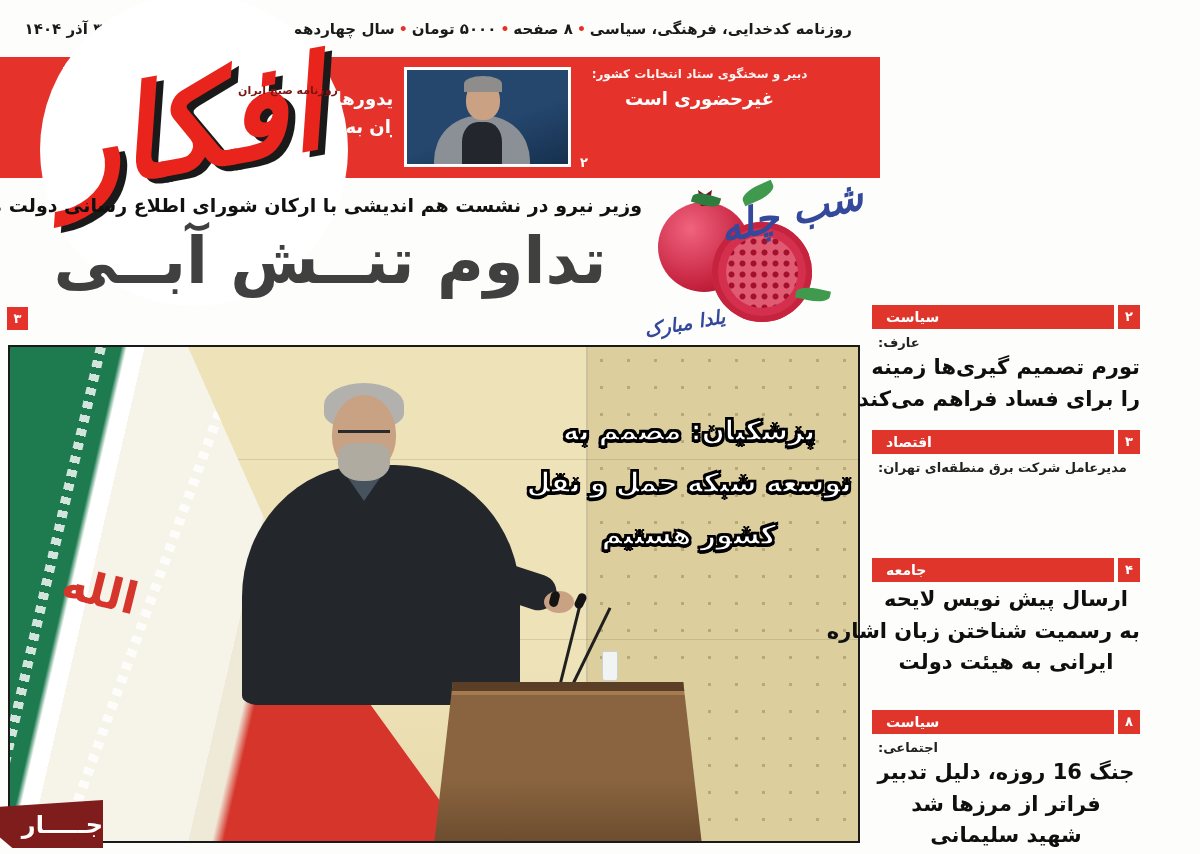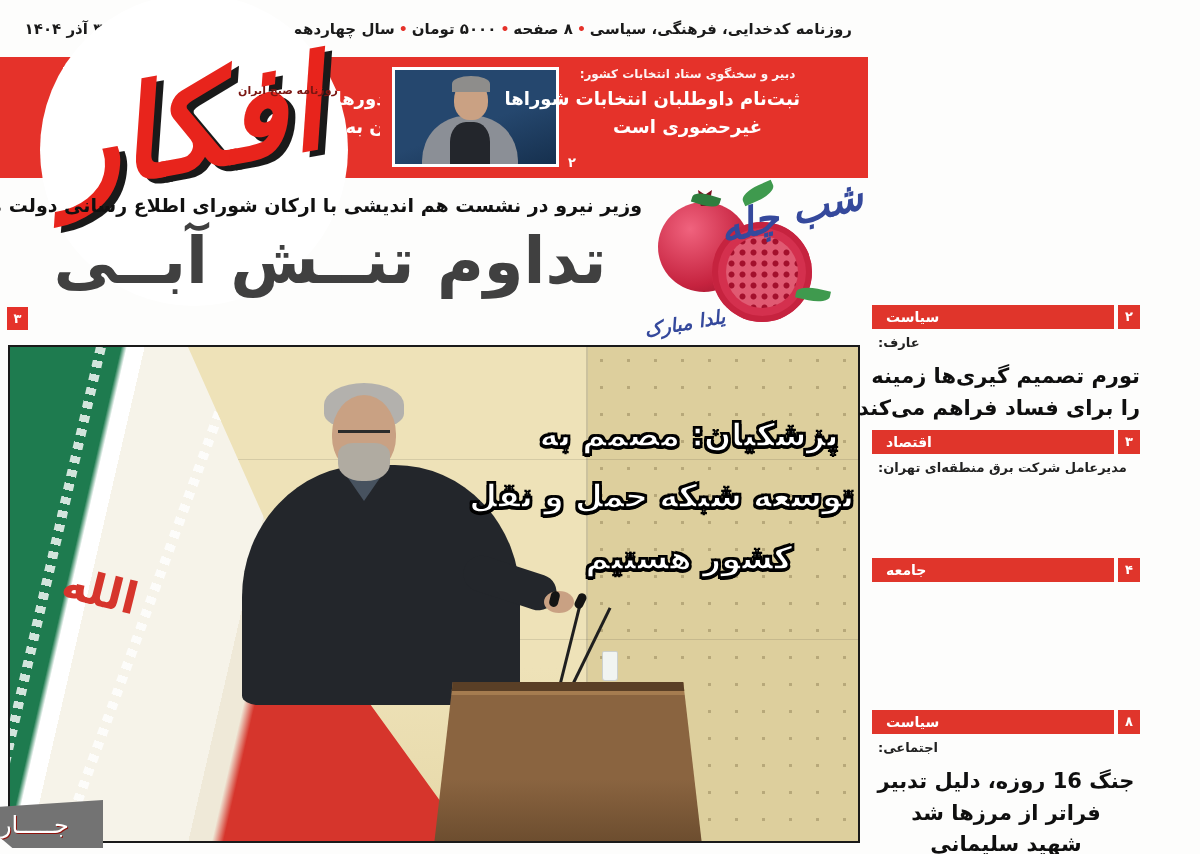--- a/index.html
+++ b/index.html
@@ -8,21 +8,21 @@
   #page { position:relative; width:1200px; height:854px; background:#fdfdfc; direction:rtl; }
 
   
   .infoline { position:absolute; top:20px; right:348px; font-size:15px; font-weight:bold;
     color:#1a1a1a; white-space:nowrap; direction:rtl; }
   .infoline .dot { color:#e5322a; margin:0 4px; font-size:14px; }
 
   
   .topbox { position:absolute; top:57px; height:121px; background:#e5322a; color:#fff; }
   .topbox.b1 { right:775px; width:425px; }
-  .topbox.b2 { right:332px; width:488px; border-radius:0 0 0 0; }
+  .topbox.b2 { right:320px; width:488px; border-radius:0 0 0 0; }
   .topbox .photo { position:absolute; top:10px; width:167px; height:100px;
     border:3px solid #fff; overflow:hidden; }
   .topbox.b1 .photo { left:4px; }
   .topbox.b2 .photo { left:12px; }
   .topbox .txt { position:absolute; top:10px; right:auto; left:185px; width:230px; text-align:center; }
   .topbox.b2 .txt { left:195px; width:225px; }
   .topbox .kick { font-size:12px; font-weight:bold; opacity:.95; text-align:center; margin-bottom:4px; white-space:nowrap; }
   .topbox .hl { font-size:18px; font-weight:900; line-height:1.55; white-space:nowrap; }
   .topbox .pnum { position:absolute; bottom:8px; font-size:13px; font-weight:bold; color:#fff; }
   .topbox.b1 .pnum { left:178px; }
@@ -133,43 +133,43 @@
   .mic2 { left:560px; top:252px; transform:rotate(26deg); }
   .miccap1,.miccap2 { position:absolute; width:9px; height:16px; background:#141414; border-radius:5px; }
   .miccap1 { left:540px; top:244px; transform:rotate(14deg); }
   .miccap2 { left:566px; top:246px; transform:rotate(26deg); }
   .glass { position:absolute; left:592px; top:304px; width:16px; height:30px;
     background:rgba(242,247,250,.92); border-radius:2px 2px 3px 3px; border:1px solid rgba(0,0,0,.15); }
 
   .ph-badge { position:absolute; top:27px; right:6px; background:#e5322a; color:#fff;
     font-size:14px; font-weight:900; padding:3px 10px 4px; white-space:nowrap; direction:rtl; }
   .ph-hl { position:absolute; top:58px; right:4px; width:330px; text-align:center; direction:rtl; }
-  .ph-hl div { font-size:32px; font-weight:900; color:#fff; line-height:1.92; white-space:nowrap;
+  .ph-hl div { font-size:27px; font-weight:900; color:#fff; line-height:1.92; white-space:nowrap;
     -webkit-text-stroke:1.6px #000;
     text-shadow:2px 2px 0 #000,-2px 2px 0 #000,2px -2px 0 #000,-2px -2px 0 #000,0 3px 0 #000; }
   .ph-pnum { position:absolute; bottom:10px; left:10px; width:21px; height:23px; background:#e5322a;
     color:#fff; font-size:13px; font-weight:bold; text-align:center; line-height:23px; }
 
   
   .section { position:absolute; right:60px; width:268px; direction:rtl; }
   .sec-bar { display:flex; flex-direction:row; height:24px; }
   .sec-num { order:1; width:22px; height:24px; background:#e0352b; color:#fff; font-size:13px;
     font-weight:bold; text-align:center; line-height:24px; flex:none; }
   .sec-label { order:2; flex:1; margin-right:4px; background:#e0352b; color:#fff; font-size:14px;
     font-weight:bold; line-height:24px; text-align:left; padding-left:14px; }
   .sec-kick { margin-top:6px; font-size:13px; font-weight:bold; color:#222; text-align:left;
     padding-left:6px; white-space:nowrap; }
-  .sec-lines { margin-top:11px; text-align:center; }
+  .sec-lines { margin-top:2px; text-align:center; }
   .sec-lines div { font-size:21px; font-weight:900; color:#0f0f0f; line-height:1.5; white-space:nowrap; }
   .s1 { top:305px; } .s2 { top:430px; } .s3 { top:558px; } .s4 { top:710px; }
 
   
-  .watermark { position:absolute; top:800px; left:0; width:103px; height:48px; background:#737373;
+  .watermark { position:absolute; top:800px; left:0; width:103px; height:48px; background:#7f1d1d;
     clip-path:polygon(0 14%,100% 0,100% 100%,12% 100%,0 78%);
-    color:#fff; font-size:24px; font-weight:400; text-align:left; line-height:50px;
+    color:#fff; font-size:24px; font-weight:700; text-align:right; line-height:50px;
     text-shadow:1px 1px 0 #8e130d; direction:rtl; }
 </style>
 </head>
 <body>
 
 <div id="page">
 
   <div class="infoline">
     <span>روزنامه کدخدایی، فرهنگی، سیاسی</span><span class="dot">•</span><span>۸ صفحه</span><span class="dot">•</span><span>۵۰۰۰ تومان</span><span class="dot">•</span><span>سال چهاردهم</span><span class="dot">•</span><span>شماره ۴۳۳۹</span><span class="dot">•</span><span>یکشنبه ۳۰ آذر ۱۴۰۴</span>
   </div>
@@ -193,21 +193,20 @@
     <div class="photo">
       <div class="studio">
         <div class="suit"></div>
         <div class="sweater"></div>
         <div class="head"></div>
         <div class="hair"></div>
       </div>
     </div>
     <div class="txt">
       <div class="kick">دبیر و سخنگوی ستاد انتخابات کشور:</div>
-      <div class="hl">ثبت‌نام داوطلبان انتخابات شوراها</div>
       <div class="hl">غیرحضوری است</div>
     </div>
     <div class="pnum">۲</div>
   </div>
 
   <div class="mast-redblock"></div>
   <div class="mast-circle"></div>
   <div class="logo">افكار</div>
   <div class="tagline">روزنامه صبح ایران</div>
 
@@ -281,20 +280,25 @@
       <div class="sec-label">اقتصاد</div>
     </div>
     <div class="sec-kick">مدیرعامل شرکت برق منطقه‌ای تهران:</div>
   </div>
 
   <div class="section s3">
     <div class="sec-bar">
       <div class="sec-num">۴</div>
       <div class="sec-label">جامعه</div>
     </div>
+    <div class="sec-lines">
+      <div>ارسال پیش نویس لایحه</div>
+      <div>به رسمیت شناختن زبان اشاره</div>
+      <div>ایرانی به هیئت دولت</div>
+    </div>
   </div>
 
   <div class="section s4">
     <div class="sec-bar">
       <div class="sec-num">۸</div>
       <div class="sec-label">سیاست</div>
     </div>
     <div class="sec-kick">اجتماعی:</div>
     <div class="sec-lines">
       <div>جنگ 16 روزه، دلیل تدبیر</div>

